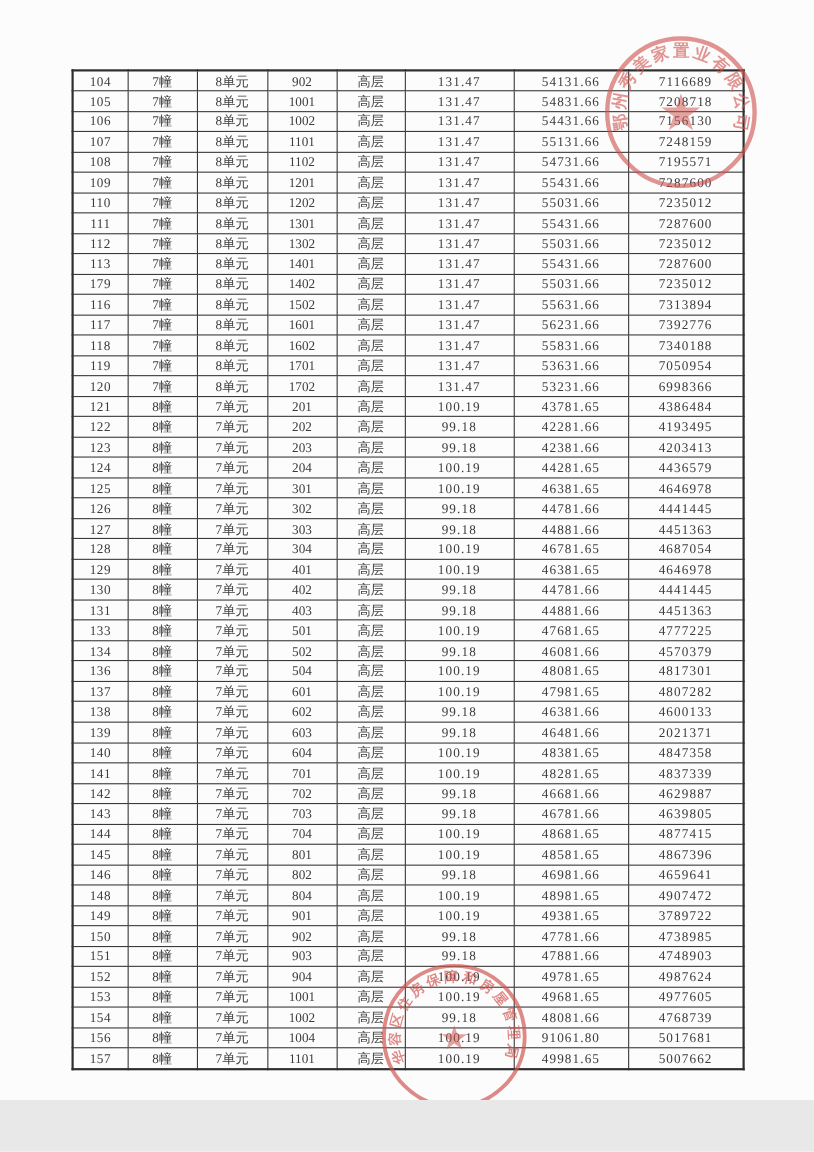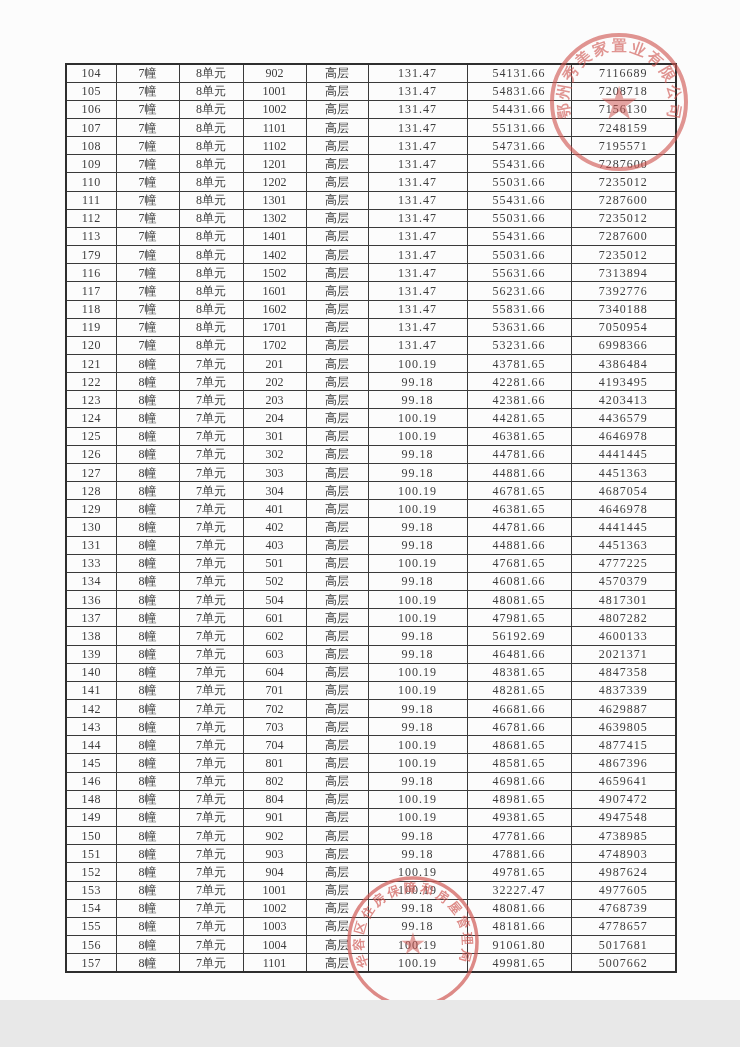--- a/index.html
+++ b/index.html
@@ -386,21 +386,21 @@
           <td>47981.65</td>
           <td>4807282</td>
         </tr>
         <tr>
           <td>138</td>
           <td>8幢</td>
           <td>7单元</td>
           <td>602</td>
           <td>高层</td>
           <td>99.18</td>
-          <td>56192.69</td>
+          <td>46381.66</td>
           <td>4600133</td>
         </tr>
         <tr>
           <td>139</td>
           <td>8幢</td>
           <td>7单元</td>
           <td>603</td>
           <td>高层</td>
           <td>99.18</td>
           <td>46481.66</td>
@@ -487,21 +487,21 @@
           <td>4907472</td>
         </tr>
         <tr>
           <td>149</td>
           <td>8幢</td>
           <td>7单元</td>
           <td>901</td>
           <td>高层</td>
           <td>100.19</td>
           <td>49381.65</td>
-          <td>4947548</td>
+          <td>3789722</td>
         </tr>
         <tr>
           <td>150</td>
           <td>8幢</td>
           <td>7单元</td>
           <td>902</td>
           <td>高层</td>
           <td>99.18</td>
           <td>47781.66</td>
           <td>4738985</td>
@@ -526,42 +526,32 @@
           <td>49781.65</td>
           <td>4987624</td>
         </tr>
         <tr>
           <td>153</td>
           <td>8幢</td>
           <td>7单元</td>
           <td>1001</td>
           <td>高层</td>
           <td>100.19</td>
-          <td>32227.47</td>
+          <td>49681.65</td>
           <td>4977605</td>
         </tr>
         <tr>
           <td>154</td>
           <td>8幢</td>
           <td>7单元</td>
           <td>1002</td>
           <td>高层</td>
           <td>99.18</td>
           <td>48081.66</td>
           <td>4768739</td>
-        </tr>
-        <tr>
-          <td>155</td>
-          <td>8幢</td>
-          <td>7单元</td>
-          <td>1003</td>
-          <td>高层</td>
-          <td>99.18</td>
-          <td>48181.66</td>
-          <td>4778657</td>
         </tr>
         <tr>
           <td>156</td>
           <td>8幢</td>
           <td>7单元</td>
           <td>1004</td>
           <td>高层</td>
           <td>100.19</td>
           <td>91061.80</td>
           <td>5017681</td>

